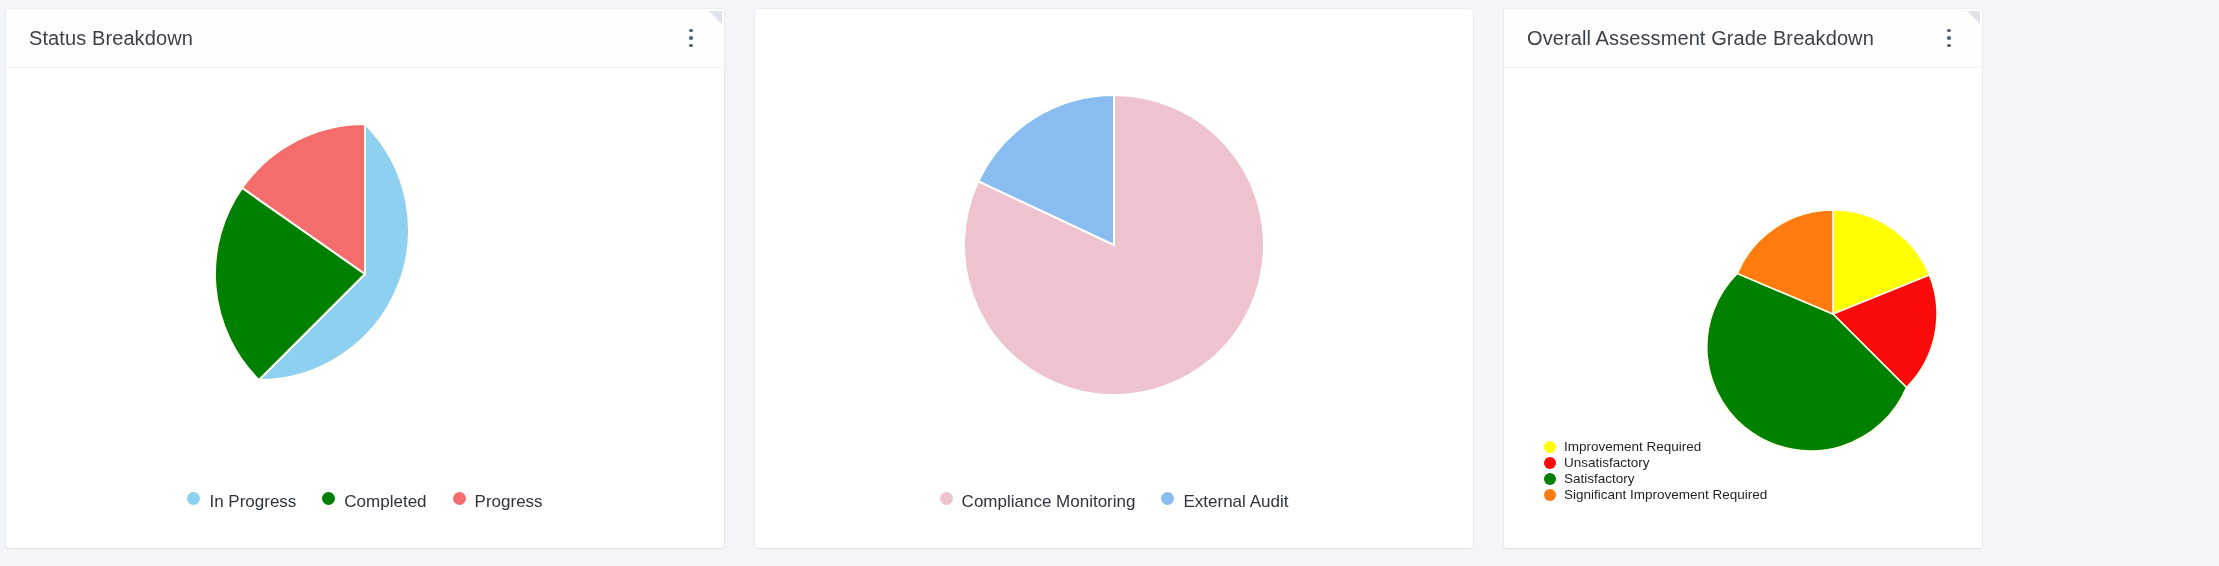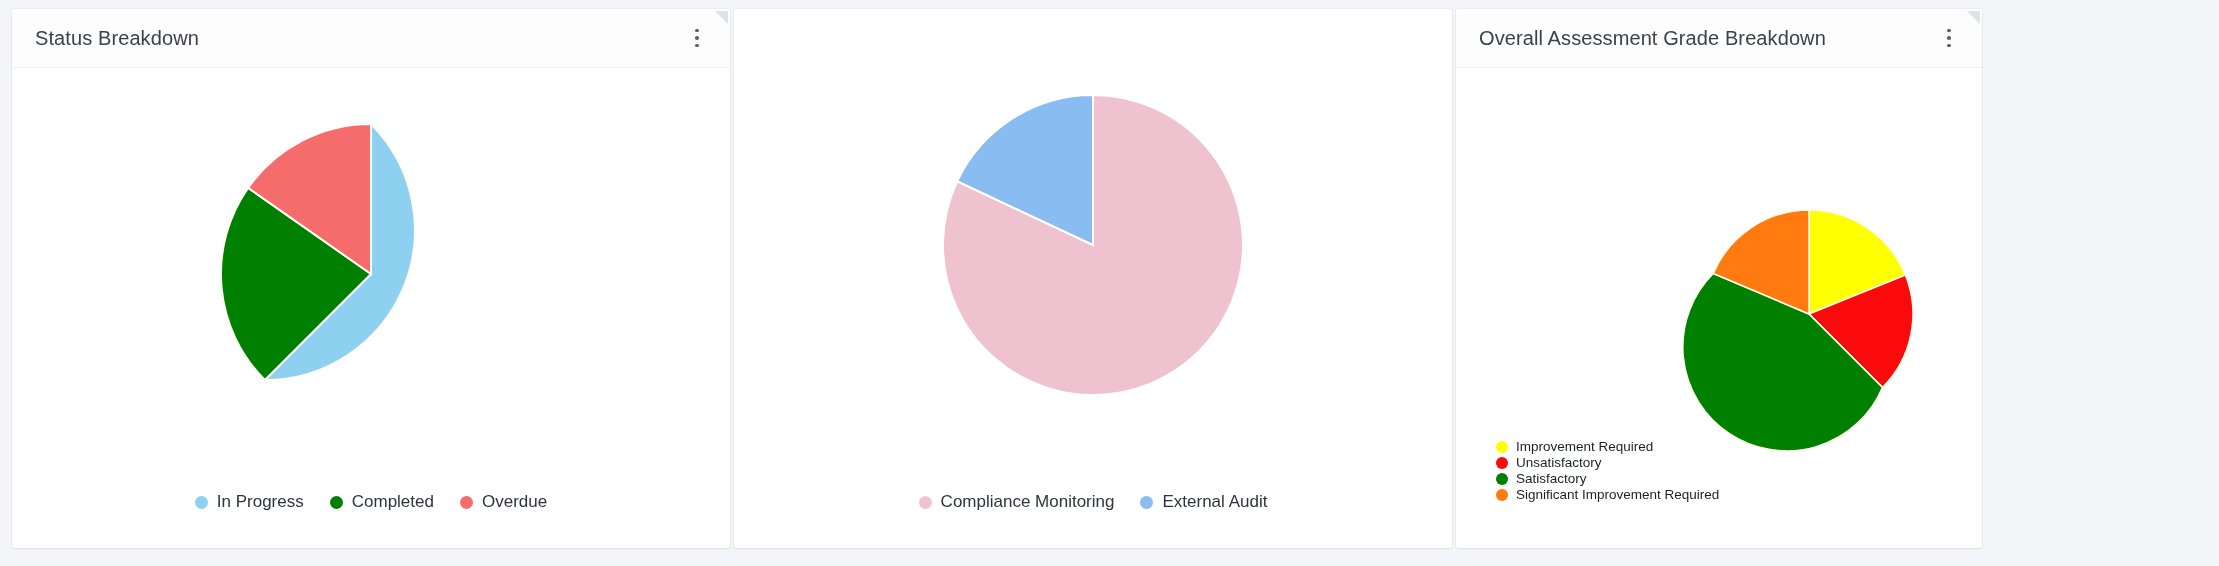--- a/index.html
+++ b/index.html
@@ -9,22 +9,22 @@
     height: 566px;
     background: #f4f5f8;
     font-family: "Liberation Sans", sans-serif;
     overflow: hidden;
   }
   .dashboard {
     position: relative;
     width: 1988px;
     height: 566px;
     display: flex;
-    gap: 4px;
-    padding: 9px 6px 18px 12px;
+    gap: 31px;
+    padding: 9px 6px 18px 6px;
   }
   .panel {
     position: relative;
     background: #ffffff;
     border-radius: 3px;
     box-shadow: 0 1px 2px rgba(16,24,40,0.06), 0 0 0 1px rgba(16,24,40,0.035);
     display: flex;
     flex-direction: column;
     overflow: hidden;
   }
@@ -103,21 +103,20 @@
   .legend-h {
     display: flex;
     align-items: center;
     justify-content: center;
     gap: 26px;
     padding-bottom: 36px;
     width: 100%;
   }
   .legend-h .legend-item {
     display: flex;
-    align-items: center;
     gap: 9px;
     cursor: pointer;
     margin-top: 12px;
   }
   .legend-h .dot {
     width: 13px;
     height: 13px;
     border-radius: 50%;
     flex: 0 0 13px;
   }
@@ -203,21 +202,21 @@
         <div class="legend-item">
           <span class="dot" style="background:#8ed0f0"></span>
           <span class="legend-label">In Progress</span>
         </div>
         <div class="legend-item">
           <span class="dot" style="background:#008000"></span>
           <span class="legend-label">Completed</span>
         </div>
         <div class="legend-item">
           <span class="dot" style="background:#f46c6c"></span>
-          <span class="legend-label">Overdue</span>
+          <span class="legend-label">Progress</span>
         </div>
       </div>
     </div>
   </section>
 
   <section class="panel panel-2">
     <div class="panel-body">
       <div class="chart-area">
         <svg class="pie-svg" width="320" height="320" viewBox="0 0 320 320">
           <g transform="translate(160,160)">

